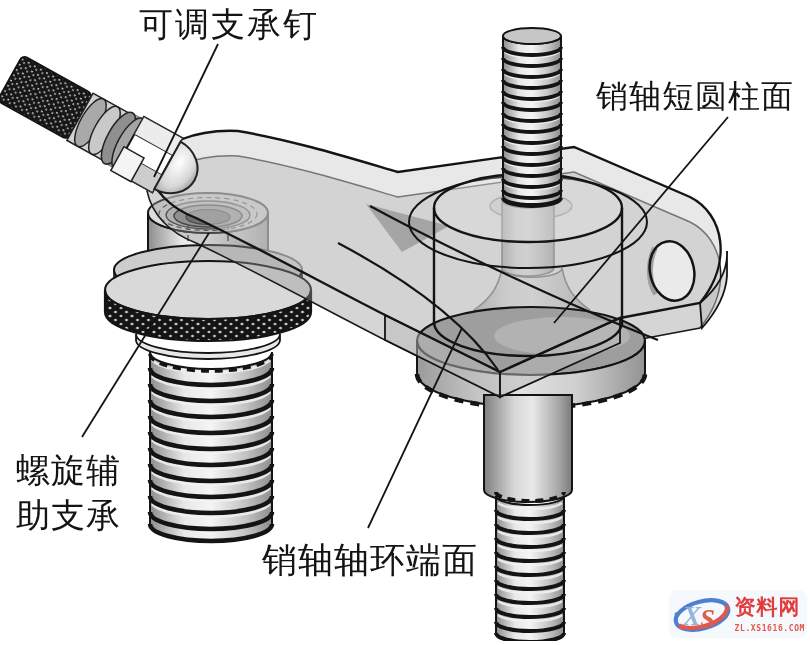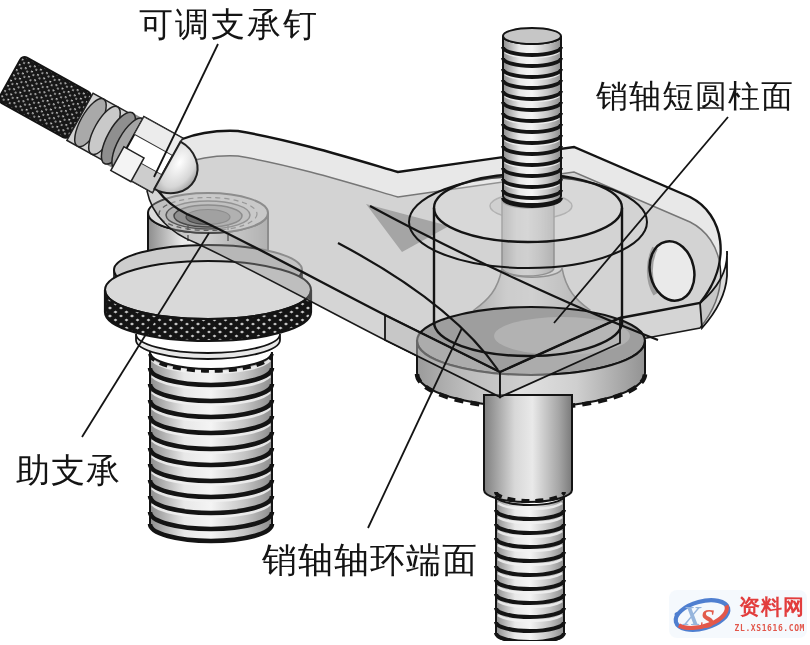--- a/index.html
+++ b/index.html
@@ -8,21 +8,21 @@
   #scene{position:absolute;left:0;top:0;}
   .lbl{position:absolute;color:#141414;white-space:nowrap;font-weight:400;}
   #lbl1{left:139px;top:2px;font-size:34px;letter-spacing:2px;}
   #lbl2{left:596px;top:75px;font-size:32px;letter-spacing:1px;text-align:right;}
   #lbl3{left:16px;top:448px;font-size:34px;line-height:45px;letter-spacing:1px;}
   #lbl3 span{display:block;}
   #lbl4{left:262px;top:537px;font-size:35px;letter-spacing:1px;}
   
   #wm{position:absolute;right:3px;bottom:3px;display:flex;align-items:center;gap:2px;
       padding:1px 2px;border-radius:8px;background:rgba(232,241,250,0.45);}
-  #wm .wm-texts{display:flex;flex-direction:column;align-items:flex-end;line-height:1;}
+  #wm .wm-texts{display:flex;flex-direction:column;align-items:flex-start;line-height:1;}
   #wm .wm-name{font-family:"Liberation Sans",sans-serif;font-weight:bold;font-size:21px;
       color:#e23d3d;letter-spacing:1px;}
   #wm .wm-url{font-family:"DejaVu Sans Mono",monospace;font-weight:bold;font-size:8px;
       color:#e2574b;letter-spacing:0.6px;margin-top:8px;}
 </style>
 </head>
 <body>
 
 <div id="canvas">
 
@@ -240,20 +240,21 @@
     <line x1="218" y1="44" x2="154" y2="177"></line>
     <line x1="728" y1="117" x2="554" y2="323"></line>
     <line x1="82" y1="437" x2="209" y2="233"></line>
     <line x1="368" y1="528" x2="462" y2="328"></line>
   </g>
 </svg>
 
 <div class="lbl" id="lbl1">可调支承钉</div>
 <div class="lbl" id="lbl2">销轴短圆柱面</div>
 <div class="lbl" id="lbl3">
+  <span>螺旋辅</span>
   <span>助支承</span>
 </div>
 <div class="lbl" id="lbl4">销轴轴环端面</div>
 
 <div id="wm">
   <svg width="62" height="46" viewBox="0 0 62 46">
     <g transform="rotate(-15 31 24)">
       <ellipse cx="31" cy="24" rx="27" ry="13.5" fill="none" stroke="#4f7fd0" stroke-width="4.2"></ellipse>
       <path d="M6,28 A27,13.5 0 0 0 57,21" fill="none" stroke="#e2574b" stroke-width="4.2"></path>
       <circle cx="7" cy="17" r="2.4" fill="#4f7fd0"></circle>

